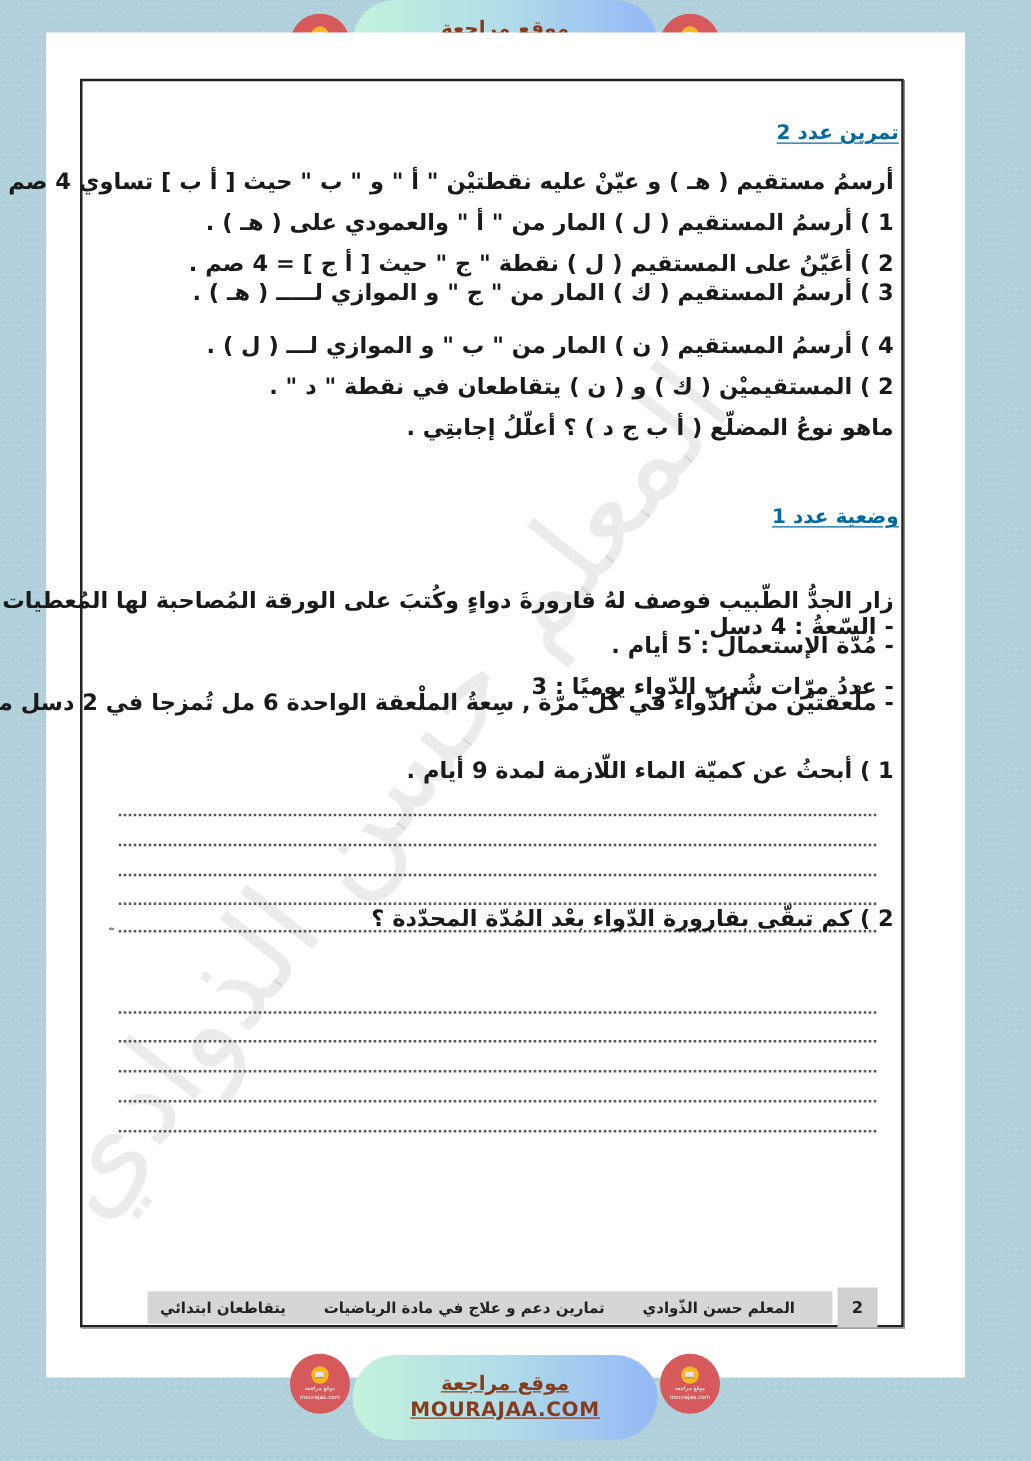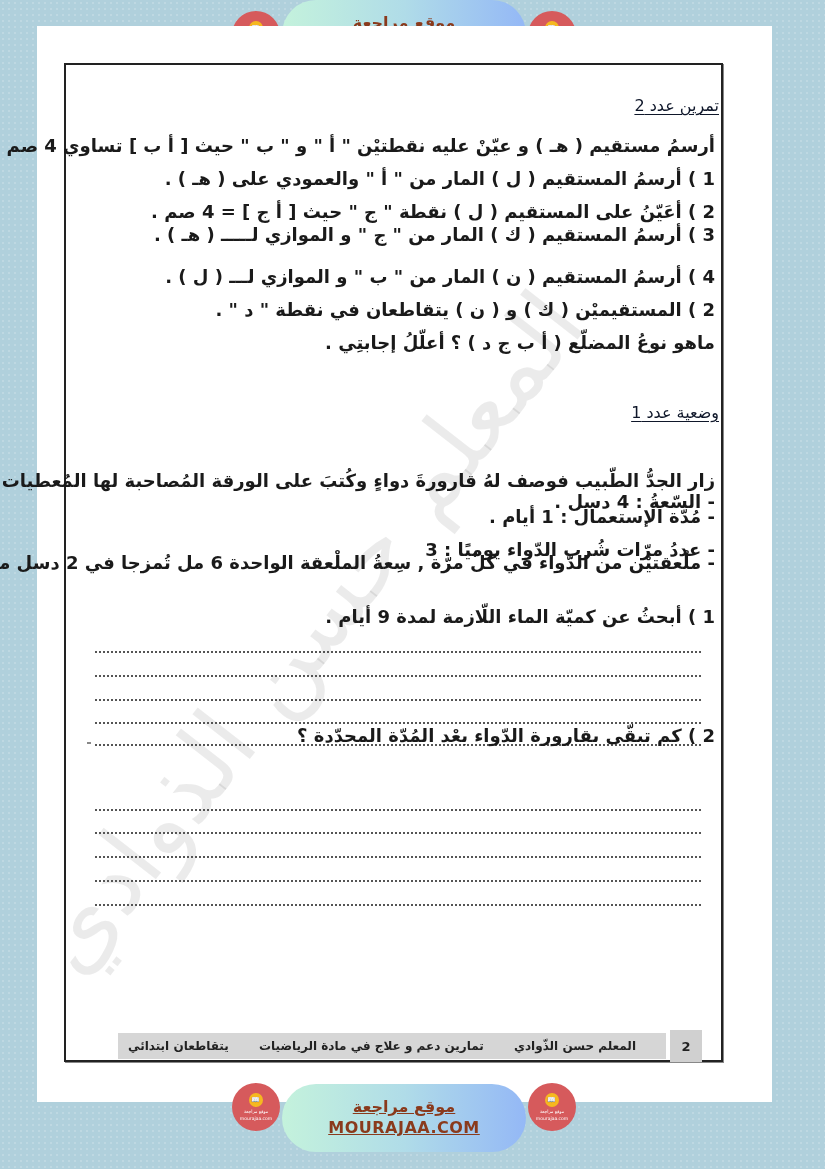--- a/index.html
+++ b/index.html
@@ -25,22 +25,22 @@
     transform: rotate(-52deg); transform-origin: center; white-space: nowrap;
     direction: rtl; pointer-events: none;
   }
   .line {
     position: absolute; right: 110px; direction: rtl; text-align: right;
     font-family: "DejaVu Sans", sans-serif; font-weight: bold; font-size: 18px;
     color: #1a1a1a; white-space: nowrap;
   }
   .heading {
     position: absolute; right: 106px; direction: rtl;
-    font-family: "DejaVu Sans", sans-serif; font-weight: normal; font-size: 16px;
-    color: #0f172a; text-decoration: underline; text-underline-offset: 3px;
+    font-family: "DejaVu Sans", sans-serif; font-weight: bold; font-size: 16px;
+    color: #0369a1; text-decoration: underline; text-underline-offset: 3px;
   }
   .dots {
     position: absolute; left: 95px; width: 606px; height: 0;
     border-top: 2px dotted #555;
   }
   .dots.short-prefix::before {
     content: ""; position: absolute; left: -8px; top: -4px; width: 4px; height: 2px;
     border-top: 2px dotted #888;
   }
   .footer {
@@ -113,21 +113,21 @@
 <div class="line" style="top:168px;">1 ) أرسمُ المستقيم  ( ل ) المار من " أ " والعمودي على ( هـ ) .</div>
 <div class="line" style="top:201px;">2 ) أعَيّنُ على المستقيم ( ل ) نقطة " ج " حيث [ أ ج ] = 4 صم .</div>
 <div class="line" style="top:224px;">3 ) أرسمُ المستقيم ( ك ) المار من " ج "  و الموازي لـــــ ( هـ ) .</div>
 <div class="line" style="top:266px;">4 ) أرسمُ المستقيم ( ن ) المار من " ب " و الموازي لـــ ( ل ) .</div>
 <div class="line" style="top:299px;">2 ) المستقيميْن ( ك ) و ( ن ) يتقاطعان في نقطة " د " .</div>
 <div class="line" style="top:332px;margin-left:28px;">ماهو نوعُ المضلّع ( أ ب ج د ) ؟ أعلّلُ إجابتِي .</div>
 
 <div class="heading" style="top:403px;">وضعية عدد 1</div>
 <div class="line" style="top:438px;margin-top:32px;">زار الجدُّ الطّبيب فوصف لهُ قارورةَ دواءٍ وكُتبَ على الورقة المُصاحبة لها المُعطيات التّالية :</div>
 <div class="line" style="top:491px;">- السّعةُ : 4 دسل .</div>
-<div class="line" style="top:506px;">- مُدّة الإستعمال : 1 أيام .</div>
+<div class="line" style="top:506px;">- مُدّة الإستعمال : 5 أيام .</div>
 <div class="line" style="top:539px;">- عددُ مرّات شُرب الدّواء يوميًا : 3</div>
 <div class="line" style="top:552px;">- ملْعقتيْن من الدّواء  في كلّ مرّة , سِعةُ الملْعقة الواحدة 6 مل تُمزجا  في 2 دسل من الماء .</div>
 <div class="line" style="top:606px;">1 ) أبحثُ عن كميّة الماء اللّازمة لمدة 9 أيام .</div>
 
 <div class="dots" style="top:651px;"></div>
 <div class="dots" style="top:675px;"></div>
 <div class="dots" style="top:699px;"></div>
 <div class="dots" style="top:722px;"></div>
 <div class="dots short-prefix" style="top:744px;"></div>
 

